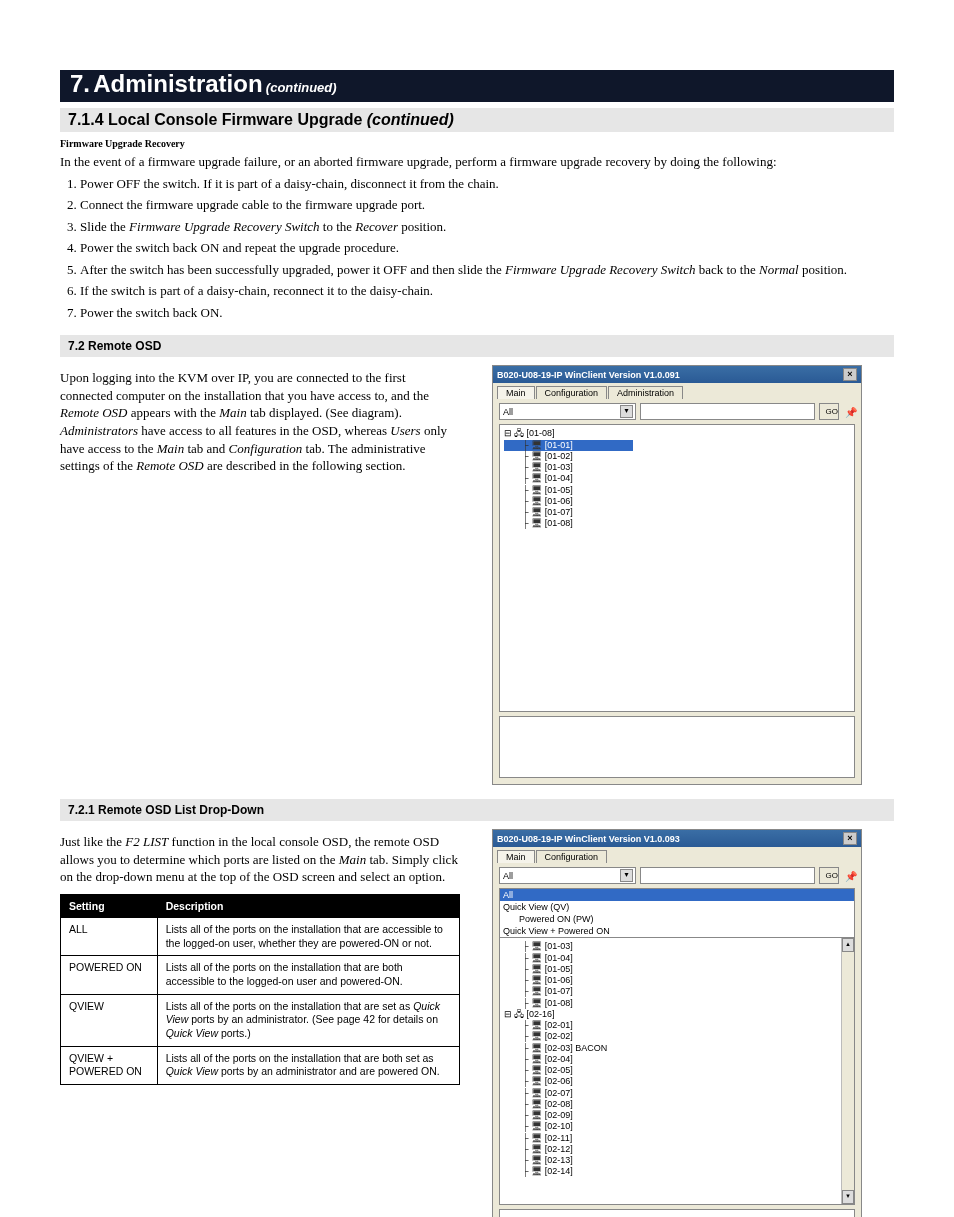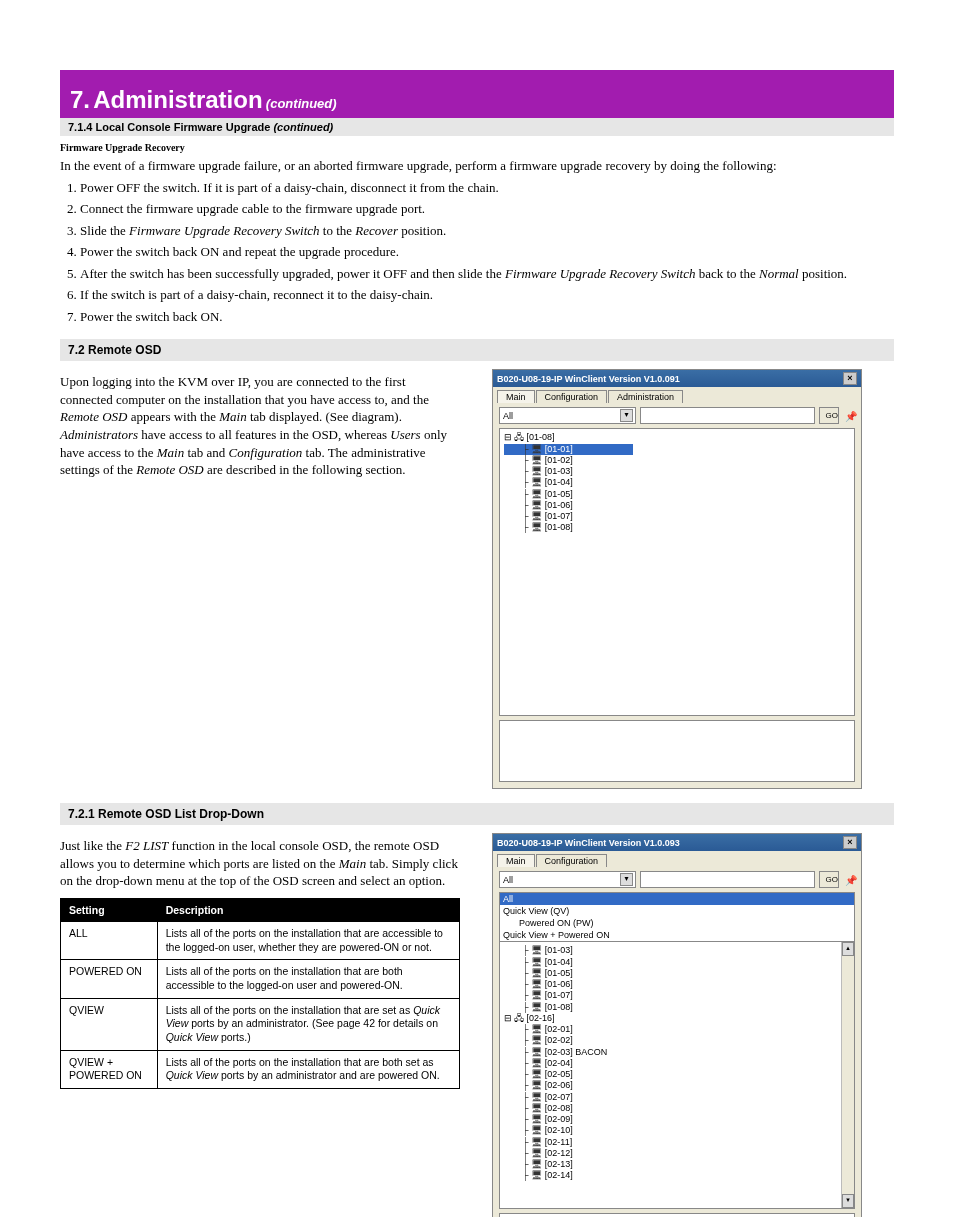--- a/index.html
+++ b/index.html
@@ -6,23 +6,24 @@
     font-family: "Times New Roman", serif;
     font-size: 13px;
     color: #000;
     margin: 0;
     padding: 70px 60px 40px 60px;
     background: #fff;
     width: 954px;
     box-sizing: border-box;
   }
   .title-bar {
-    background: #a21caf;
+    background: #0f172a;
     color: #fff;
-    padding: 16px 10px 4px 10px;
+    padding: 0 10px 4px 10px;
+    margin-bottom: 6px;
   }
   .title-bar .num {
     font-size: 24px;
     font-weight: bold;
     font-family: Arial, sans-serif;
   }
   .title-bar .main {
     font-size: 24px;
     font-weight: bold;
     font-family: Arial, sans-serif;
@@ -30,21 +31,21 @@
   .title-bar .cont {
     font-size: 13px;
     font-style: italic;
     font-weight: bold;
     font-family: Arial, sans-serif;
   }
   .sub-bar {
     background: #e6e6e6;
     color: #000;
     font-family: Arial, sans-serif;
-    font-size: 11px;
+    font-size: 16px;
     font-weight: bold;
     padding: 3px 8px;
     margin-bottom: 2px;
   }
   .sub-bar .cont {
     font-style: italic;
   }
   .section-heading {
     font-weight: bold;
     font-family: "Times New Roman", serif;

